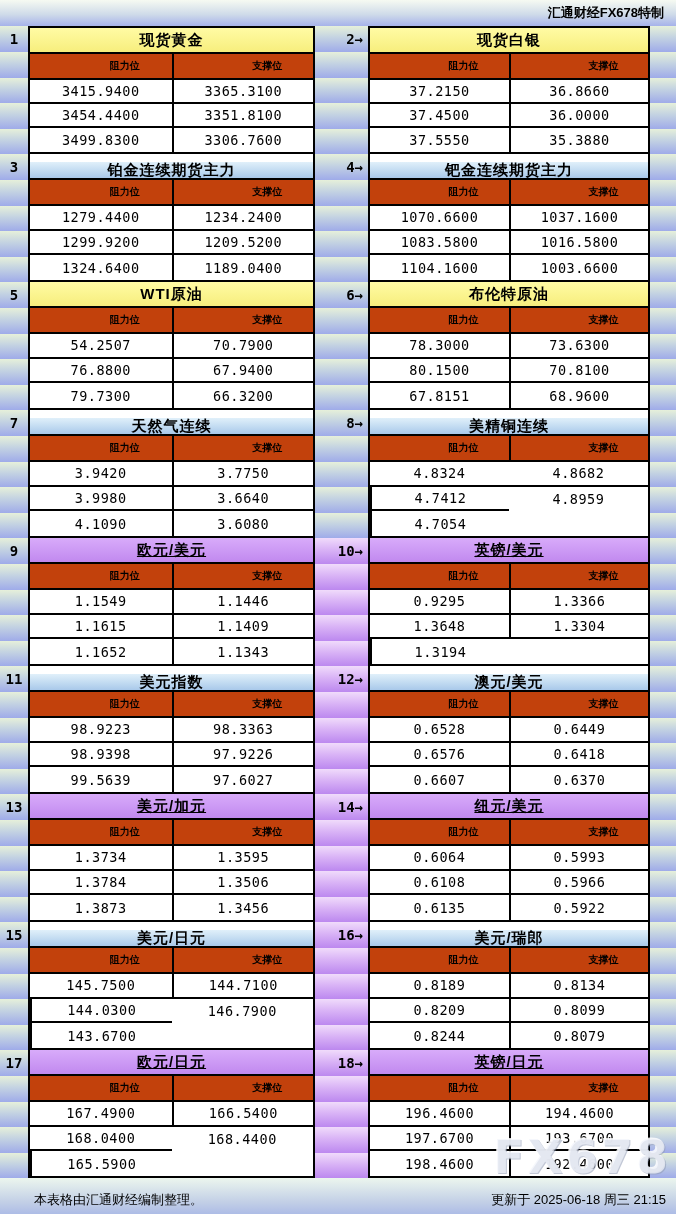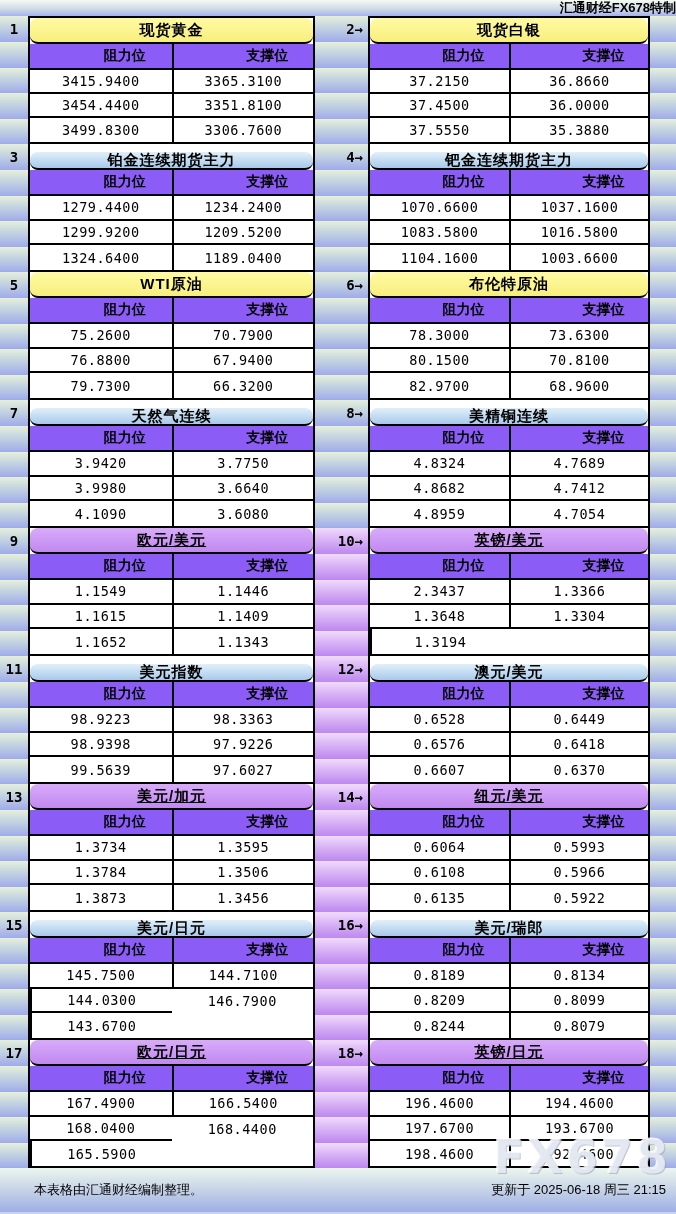--- a/index.html
+++ b/index.html
@@ -2,50 +2,50 @@
 <html><head>
 <meta charset="utf-8">
 <style>
   html,body{margin:0;padding:0;background:#dfe6f2;}
   .page{
     width:676px;height:1214px;position:relative;overflow:hidden;
     font-family:"Liberation Sans",sans-serif;color:#000;background:#c9d3ee;
   }
   
   .topstrip{
-    height:16px;box-sizing:border-box;
+    height:26px;box-sizing:border-box;
     background:linear-gradient(180deg,#f6faf2 0%,#cfdbe9 55%,#a6b2ea 100%);
     display:flex;align-items:center;justify-content:flex-end;
-    font-size:13px;font-weight:bold;
+    padding-right:12px;font-size:13px;font-weight:bold;
   }
   
   #bands{position:relative;}
   .band{display:grid;grid-template-columns:28px 287px 53px 282px 26px;height:128px;}
   .side-col{display:grid;grid-template-rows:26px 26px 1fr 1fr 1fr;}
   .side-cell{background:linear-gradient(180deg,#e6f0da 0%,#c3d2e2 45%,#9fabe9 100%);}
   .side-cell.g-purple{background:linear-gradient(180deg,#f0dbfb 0%,#d9b3f6 45%,#bc88ef 100%);}
   .num-col .side-cell:first-child{display:flex;align-items:center;justify-content:center;}
   .gutter .side-cell:first-child{display:flex;align-items:center;justify-content:flex-end;padding-right:5px;box-sizing:border-box;}
   .num-label{font-family:"DejaVu Sans Mono",monospace;font-size:14px;font-weight:bold;white-space:nowrap;}
   
   .panel{
     display:grid;grid-template-columns:1fr 1fr;grid-template-rows:26px 26px 1fr 1fr 1fr;
     border:2px solid #000;box-sizing:border-box;background:#fff;
   }
   .band:not(:first-child) .panel{border-top-width:0;}
   .panel-title{
     grid-column:1/-1;display:flex;align-items:center;justify-content:center;
-    font-weight:bold;font-size:15px;border-bottom:2px solid #000;letter-spacing:1px;border-radius:8px;
+    font-weight:bold;font-size:15px;border-bottom:2px solid #000;letter-spacing:1px;
   }
   .panel.theme-yellow .panel-title{background:linear-gradient(180deg,#fffba4 0%,#f7ee7d 100%);}
   .panel.theme-blue   .panel-title{background:linear-gradient(180deg,#e0f0fa 0%,#a9c9ea 100%);margin-top:8px;}
   .panel.theme-purple .panel-title{background:linear-gradient(180deg,#d8abfa 0%,#c189ef 100%);text-decoration:underline;}
   .hcell{
     display:flex;align-items:center;justify-content:center;
-    font-weight:bold;font-size:14px;border-bottom:2px solid #000;background:#8b5cf6;padding-left:48px;
+    font-weight:bold;font-size:10px;border-bottom:2px solid #000;background:#c2410c;padding-left:48px;
   }
   .vcell{
     display:flex;align-items:center;justify-content:center;
     font-size:13.5px;font-family:"DejaVu Sans Mono",monospace;
     border-bottom:2px solid #000;background:#fff;letter-spacing:.5px;
   }
   .panel .c2{border-left:2px solid #000;}
   .panel .last{border-bottom:0;text-align:right;}
   
   .footer{
@@ -193,21 +193,21 @@
       <div class="side-cell"></div>
       <div class="side-cell"></div>
       <div class="side-cell"></div>
       <div class="side-cell"></div>
     </div>
 
     <div class="panel left theme-yellow">
       <div class="panel-title">WTI原油</div>
       <div class="hcell">阻力位</div>
       <div class="hcell c2">支撑位</div>
-      <div class="vcell">75.2600</div>
+      <div class="vcell">54.2507</div>
       <div class="vcell c2">70.7900</div>
       <div class="vcell">76.8800</div>
       <div class="vcell c2">67.9400</div>
       <div class="vcell last">79.7300</div>
       <div class="vcell c2 last">66.3200</div>
     </div>
 
     <div class="side-col gutter">
       <div class="side-cell g-green">
         <span class="num-label">6→</span>
@@ -219,21 +219,21 @@
     </div>
 
     <div class="panel right theme-yellow">
       <div class="panel-title">布伦特原油</div>
       <div class="hcell">阻力位</div>
       <div class="hcell c2">支撑位</div>
       <div class="vcell">78.3000</div>
       <div class="vcell c2">73.6300</div>
       <div class="vcell">80.1500</div>
       <div class="vcell c2">70.8100</div>
-      <div class="vcell last">82.9700</div>
+      <div class="vcell last">67.8151</div>
       <div class="vcell c2 last">68.9600</div>
     </div>
 
     <div class="side-col margin-col">
       <div class="side-cell"></div>
       <div class="side-cell"></div>
       <div class="side-cell"></div>
       <div class="side-cell"></div>
       <div class="side-cell"></div>
     </div>
@@ -272,21 +272,20 @@
       <div class="side-cell g-green"></div>
       <div class="side-cell g-green"></div>
       <div class="side-cell g-green"></div>
     </div>
 
     <div class="panel right theme-blue">
       <div class="panel-title">美精铜连续</div>
       <div class="hcell">阻力位</div>
       <div class="hcell c2">支撑位</div>
       <div class="vcell">4.8324</div>
-      <div class="vcell c2">4.7689</div>
       <div class="vcell">4.8682</div>
       <div class="vcell c2">4.7412</div>
       <div class="vcell last">4.8959</div>
       <div class="vcell c2 last">4.7054</div>
     </div>
 
     <div class="side-col margin-col">
       <div class="side-cell"></div>
       <div class="side-cell"></div>
       <div class="side-cell"></div>
@@ -327,21 +326,21 @@
       <div class="side-cell g-purple"></div>
       <div class="side-cell g-purple"></div>
       <div class="side-cell g-purple"></div>
       <div class="side-cell g-purple"></div>
     </div>
 
     <div class="panel right theme-purple">
       <div class="panel-title">英镑/美元</div>
       <div class="hcell">阻力位</div>
       <div class="hcell c2">支撑位</div>
-      <div class="vcell">2.3437</div>
+      <div class="vcell">0.9295</div>
       <div class="vcell c2">1.3366</div>
       <div class="vcell">1.3648</div>
       <div class="vcell c2">1.3304</div>
       <div class="vcell c2 last">1.3194</div>
     </div>
 
     <div class="side-col margin-col">
       <div class="side-cell"></div>
       <div class="side-cell"></div>
       <div class="side-cell"></div>

